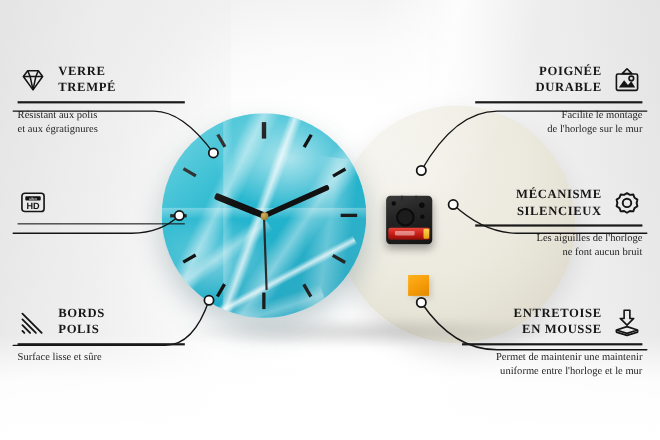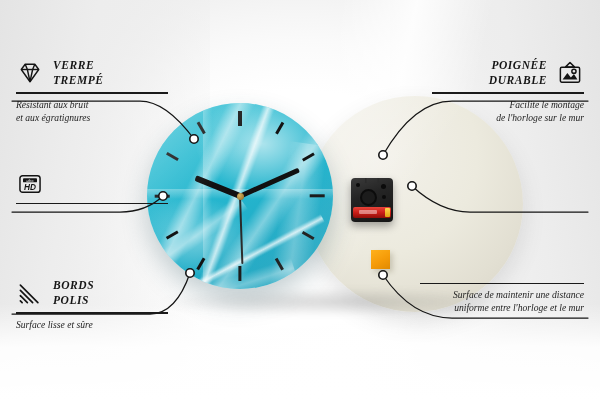--- a/index.html
+++ b/index.html
@@ -6,21 +6,20 @@
   html, body {
     width: 600px; height: 400px;
     overflow: hidden;
     font-family: "Liberation Sans", sans-serif;
   }
   #stage {
     position: relative;
     width: 600px; height: 400px;
     background: #84cc16;
     overflow: hidden;
-    font-style: italic;
   }
   
   .bg-base {
     position: absolute; inset: 0;
     background:
       radial-gradient(ellipse 62% 70% at 50% 52%, #ffffff 0%, #ffffff 42%, #fafafa 60%, #f2f2f2 78%, #ebebeb 100%);
   }
   .bg-vignette-l {
     position: absolute; left: 0; top: 0; width: 210px; height: 400px;
     background: linear-gradient(100deg, #e4e4e4 0%, #ededed 35%, rgba(247,247,247,0) 92%);
@@ -318,21 +317,21 @@
           <path d="M6,12 L16,26 L26,12 L21.5,6 L10.5,6 Z"></path>
           <path d="M6,12 L26,12"></path>
           <path d="M10.5,6 L13,12 L16,26"></path>
           <path d="M21.5,6 L19,12 L16,26"></path>
         </g>
       </svg>
       <div class="co-title">Verre
 trempé</div>
     </div>
     <div class="co-rule"></div>
-    <div class="co-desc">Résistant aux bruit
+    <div class="co-desc">Résistant aux polis
 et aux égratignures</div>
   </div>
 
   <div class="callout co-left" id="co-impression">
     <div class="co-head">
       <svg class="ico" viewBox="0 0 32 32">
         <rect x="4.5" y="6.5" width="23" height="19" rx="3" fill="none" stroke="#141414" stroke-width="1.7"></rect>
         <rect x="8" y="9.5" width="16" height="4.6" rx="1" fill="#141414"></rect>
         <text x="16" y="13.3" font-family="Liberation Sans, sans-serif" font-size="4" fill="#ffffff" text-anchor="middle">ultra</text>
         <text x="16" y="23" font-family="Liberation Sans, sans-serif" font-size="9.5" font-weight="bold" fill="#141414" text-anchor="middle">HD</text>
@@ -369,20 +368,48 @@
           <line x1="5" y1="25" x2="7" y2="27"></line>
         </g>
       </svg>
       <div class="co-title">Bords
 polis</div>
     </div>
     <div class="co-rule"></div>
     <div class="co-desc">Surface lisse et sûre</div>
   </div>
 
+  <div class="callout co-right" id="co-mecanisme">
+    <div class="co-head">
+      <div class="co-title">Mécanisme
+silencieux</div>
+      <svg class="ico" viewBox="0 0 32 32">
+        <g fill="none" stroke="#141414" stroke-width="2" stroke-linecap="round" stroke-linejoin="round">
+          <path d="M16,5.2 L19,7 L22.5,6.6 L23.8,10 L26.8,12 L26,15.4 L26.8,18.8 L23.8,20.8 L22.5,24.2
+                   L19,23.8 L16,25.6 L13,23.8 L9.5,24.2 L8.2,20.8 L5.2,18.8 L6,15.4 L5.2,12 L8.2,10
+                   L9.5,6.6 L13,7 Z"></path>
+          <circle cx="16" cy="15.4" r="4.4"></circle>
+        </g>
+      </svg>
+    </div>
+    <div class="co-rule"></div>
+    <div class="co-desc">Les aiguilles de l'horloge
+ne font aucun bruit</div>
+  </div>
 
   <div class="callout co-right" id="co-entretoise">
-    <div class="co-rule"></div>
-    <div class="co-desc">Surface de maintenir une distance
+    <div class="co-head">
+      <div class="co-title">Entretoise
+en mousse</div>
+      <svg class="ico" viewBox="0 0 32 32">
+        <g fill="none" stroke="#141414" stroke-width="1.7" stroke-linejoin="round">
+          <path d="M13,3.5 L19,3.5 L19,12 L23,12 L16,19 L9,12 L13,12 Z"></path>
+          <path d="M16,20.5 L27,24 L16,27.5 L5,24 Z"></path>
+          <path d="M5,24 L5,26.2 L16,29.6 L27,26.2 L27,24"></path>
+        </g>
+      </svg>
+    </div>
+    <div class="co-rule"></div>
+    <div class="co-desc">Permet de maintenir une maintenir
 uniforme entre l'horloge et le mur</div>
   </div>
 
 </div>
 
 </body></html>

